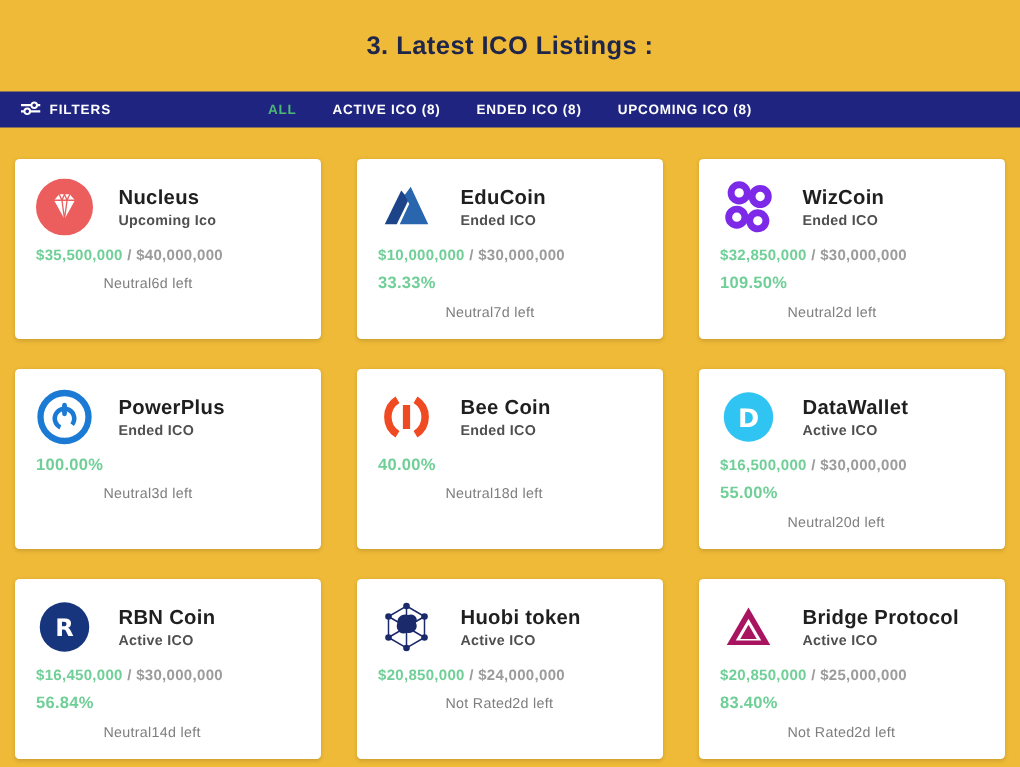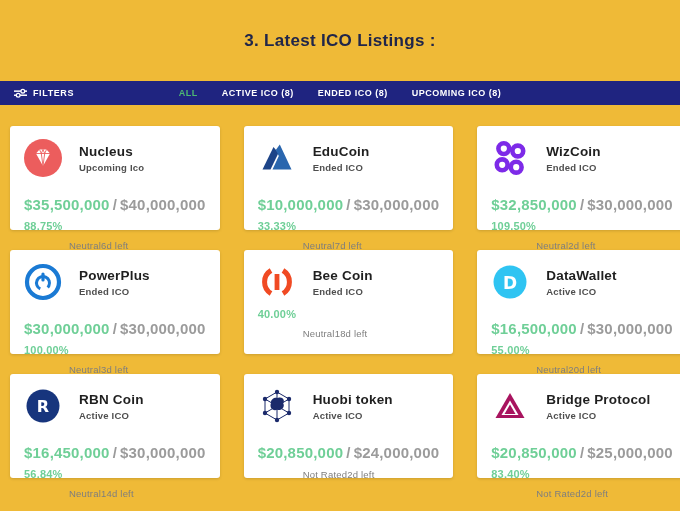--- a/index.html
+++ b/index.html
@@ -1,21 +1,21 @@
 <!DOCTYPE html>
 <html><head>
 <meta charset="utf-8">
 <style>
   html,body{margin:0;padding:0;}
   body{
     width:680px;height:511px;overflow:hidden;
     background:#efba37;
     font-family:"Liberation Sans","DejaVu Sans",sans-serif;
   }
-  .title-wrap{height:81px;display:flex;align-items:center;justify-content:center;}
+  .title-wrap{height:61px;display:flex;align-items:center;justify-content:center;}
   .page-title{
     font-size:17px;font-weight:800;color:#20264a;letter-spacing:.3px;
   }
   .filter-bar{
     position:relative;height:24px;background:#1f2480;
     display:flex;align-items:center;padding:0 14px;
   }
   .filters-btn{display:flex;align-items:center;gap:6px;cursor:pointer;}
   .filters-label{color:#fff;font-size:9px;font-weight:700;letter-spacing:.6px;}
   .tabs{
@@ -25,29 +25,29 @@
   .tab{color:#fff;font-size:9px;font-weight:700;letter-spacing:.5px;cursor:pointer;white-space:nowrap;}
   .tab.active{color:#4db872;}
   .grid{
     margin:21px 10px 0;
     display:grid;grid-template-columns:repeat(3,1fr);
     column-gap:24px;row-gap:20px;
   }
   .card{
     background:#fff;border-radius:3px;
     box-shadow:0 1px 3px rgba(0,0,0,.15);
-    padding:13px 14px 10px;height:104px;box-sizing:border-box;
+    padding:13px 14px 10px;height:120px;box-sizing:border-box;
     cursor:pointer;
   }
   .card-head{display:flex;align-items:center;gap:17px;}
   .icon-wrap{width:38px;height:38px;flex:0 0 38px;}
   .icon-wrap svg{width:38px;height:38px;display:block;}
   .coin-name{font-size:13.5px;font-weight:700;color:#1f1f1f;letter-spacing:.2px;}
   .coin-status{font-size:9.5px;font-weight:700;color:#4f4f4f;margin-top:3px;letter-spacing:.2px;}
-  .money-row{margin-top:19px;font-size:15px;font-weight:600;letter-spacing:.2px;}
+  .money-row{margin-top:8px;font-size:10px;font-weight:600;letter-spacing:.2px;}
   .raised{color:#6fcf97;}
   .sep,.goal{color:#9b9b9b;}
   .sep{margin:0 3px;}
   .percent{margin-top:7px;font-size:11px;font-weight:600;color:#6fcf97;letter-spacing:.2px;}
   .foot{margin-top:8px;display:flex;justify-content:flex-start;align-items:center;margin-left:45px;}
   .rating,.timeleft{font-size:9.5px;font-weight:500;color:#7e7e7e;letter-spacing:.2px;}
 </style>
 </head>
 <body>
 
@@ -86,21 +86,20 @@
           </svg>
         </div>
       <div class="head-text">
         <div class="coin-name">Nucleus</div>
         <div class="coin-status">Upcoming Ico</div>
       </div>
     </div>
     <div class="money-row">
       <span class="raised">$35,500,000</span><span class="sep">/</span><span class="goal">$40,000,000</span>
     </div>
-    <div class="percent">88.75%</div>
     <div class="foot">
       <span class="rating">Neutral</span>
       <span class="timeleft">6d left</span>
     </div>
   </div>
 
   <div class="card">
     <div class="card-head">
       <div class="icon-wrap">
           <svg viewBox="0 0 38 38">
@@ -154,23 +153,20 @@
           <svg viewBox="0 0 38 38" fill="none">
             <circle cx="19" cy="19" r="16" stroke="#1a7ad4" stroke-width="4.2"></circle>
             <circle cx="19" cy="20" r="6.5" stroke="#1a7ad4" stroke-width="3" stroke-dasharray="32 9" transform="rotate(115 19 20)"></circle>
             <rect x="17.4" y="9.5" width="3.2" height="9" rx="1.6" fill="#1a7ad4"></rect>
           </svg>
         </div>
       <div class="head-text">
         <div class="coin-name">PowerPlus</div>
         <div class="coin-status">Ended ICO</div>
       </div>
-    </div>
-    <div class="money-row">
-      <span class="raised">$30,000,000</span><span class="sep">/</span><span class="goal">$30,000,000</span>
     </div>
     <div class="percent">100.00%</div>
     <div class="foot">
       <span class="rating">Neutral</span>
       <span class="timeleft">3d left</span>
     </div>
   </div>
 
   <div class="card">
     <div class="card-head">

